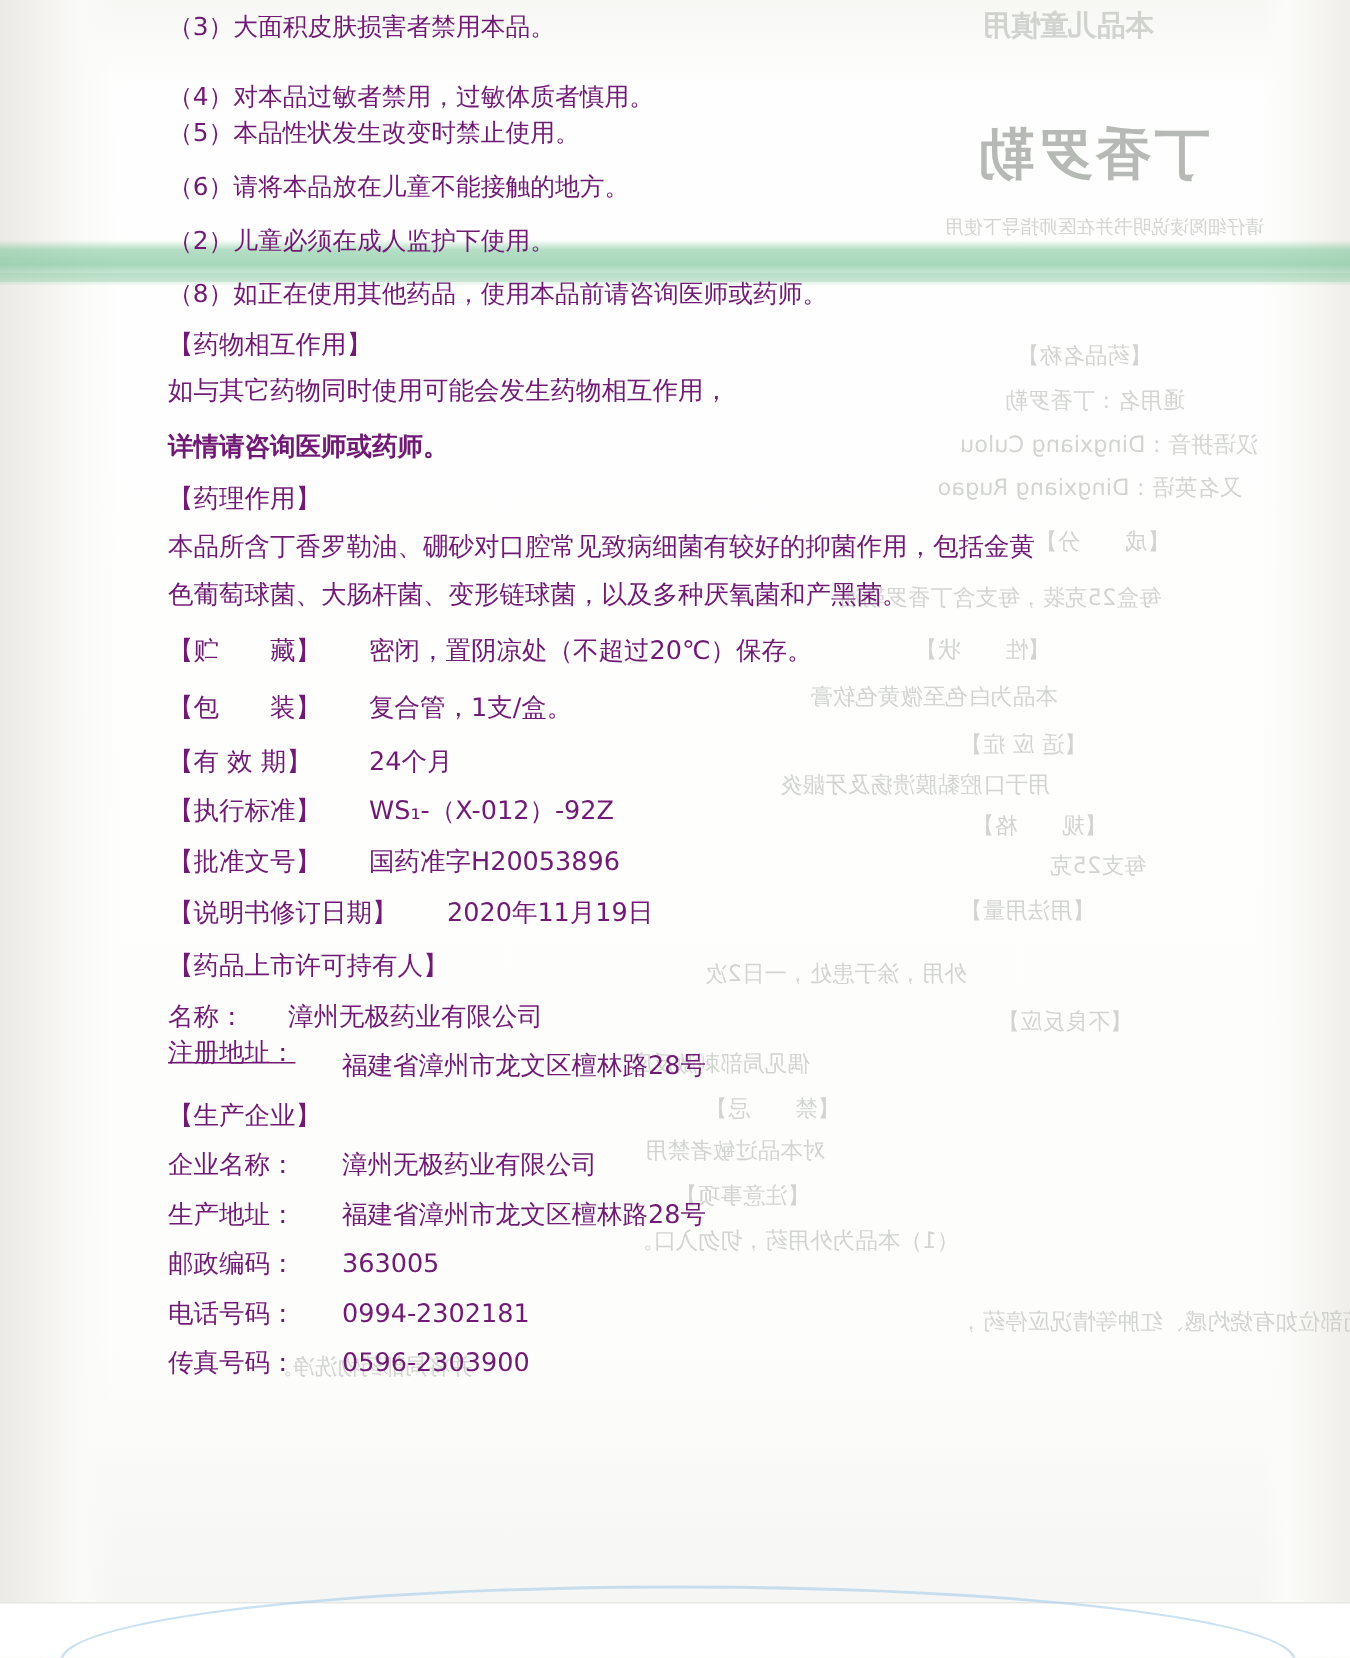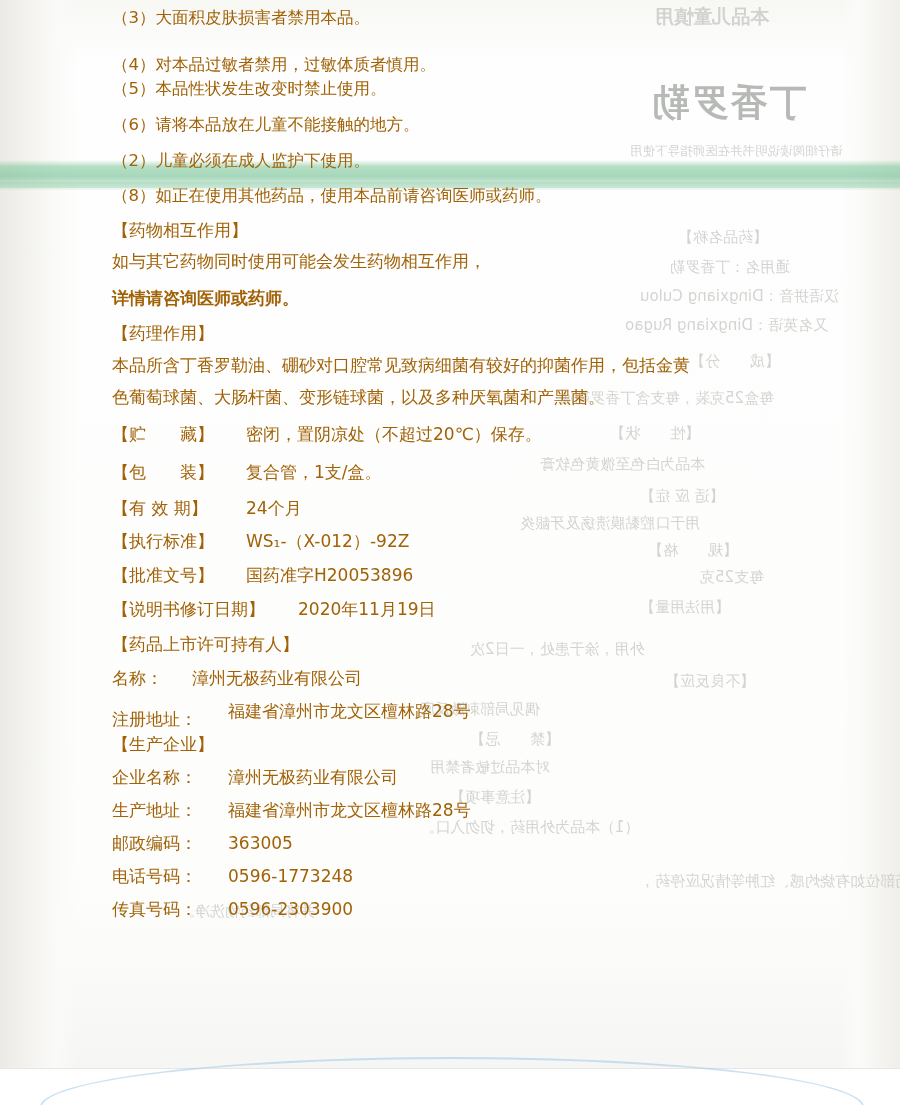--- a/index.html
+++ b/index.html
@@ -109,21 +109,21 @@
   
   .content {
     position: absolute;
     left: 112px;
     top: 0;
     width: 700px;
   }
   .line {
     font-size: 17px;
     line-height: 1.0;
-    color: #a16207;
+    color: #701a75;
     white-space: nowrap;
     position: absolute;
   }
   .numlist { font-size: 16.5px; }
   .footer-note {
     position: absolute;
     left: 112px;
     top: 1036px;
     font-size: 17px;
     font-weight: bold;
@@ -205,35 +205,35 @@
 
     <div class="line" style="top:567px;">【批准文号】</div>
     <div class="line" style="top:567px; left:134px;">国药准字H20053896</div>
 
     <div class="line" style="top:601px;">【说明书修订日期】</div>
     <div class="line" style="top:601px; left:186px;">2020年11月19日</div>
 
     <div class="line" style="top:636px;">【药品上市许可持有人】</div>
     <div class="line" style="top:670px;">名称：</div>
     <div class="line" style="top:670px; left:80px;">漳州无极药业有限公司</div>
-    <div class="line" style="top:711px;">注册地址：</div>
+    <div class="line" style="top:694px;text-decoration:underline;">注册地址：</div>
     <div class="line" style="top:703px; left:116px;">福建省漳州市龙文区檀林路28号</div>
 
     <div class="line" style="top:736px;">【生产企业】</div>
     <div class="line" style="top:769px;">企业名称：</div>
     <div class="line" style="top:769px; left:116px;">漳州无极药业有限公司</div>
 
     <div class="line" style="top:802px;">生产地址：</div>
     <div class="line" style="top:802px; left:116px;">福建省漳州市龙文区檀林路28号</div>
 
     <div class="line" style="top:835px;">邮政编码：</div>
     <div class="line" style="top:835px; left:116px;">363005</div>
 
     <div class="line" style="top:868px;">电话号码：</div>
-    <div class="line" style="top:868px; left:116px;">0596-1773248</div>
+    <div class="line" style="top:868px; left:116px;">0994-2302181</div>
 
     <div class="line" style="top:901px;">传真号码：</div>
     <div class="line" style="top:901px; left:116px;">0596-2303900</div>
 
   </div>
 
 
   <div class="bottom-band"></div>
   <div class="bottom-curve"></div>
 

